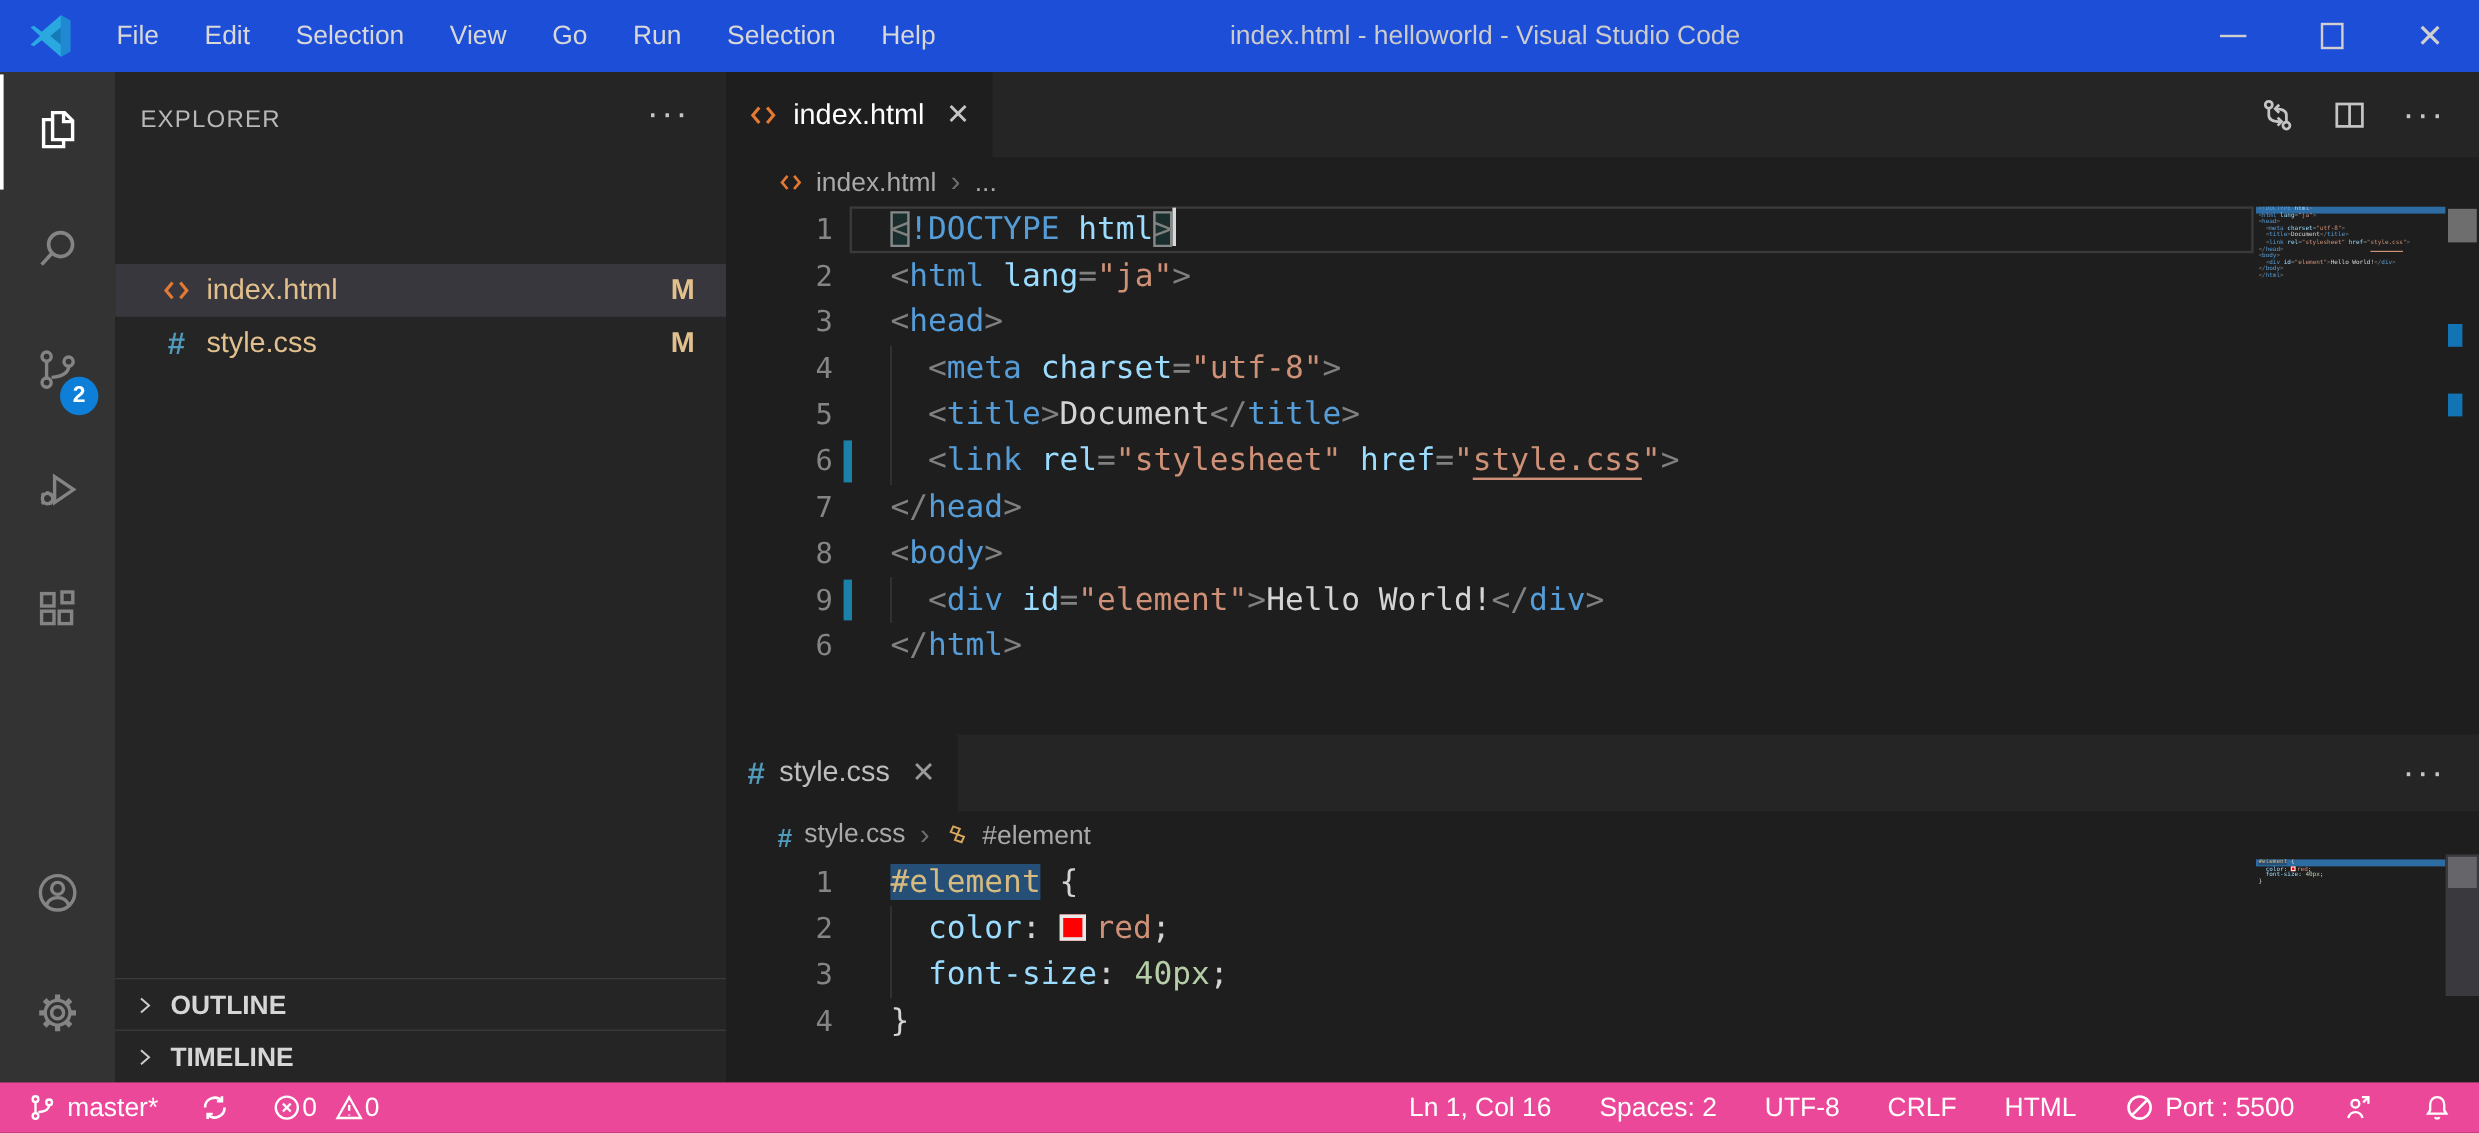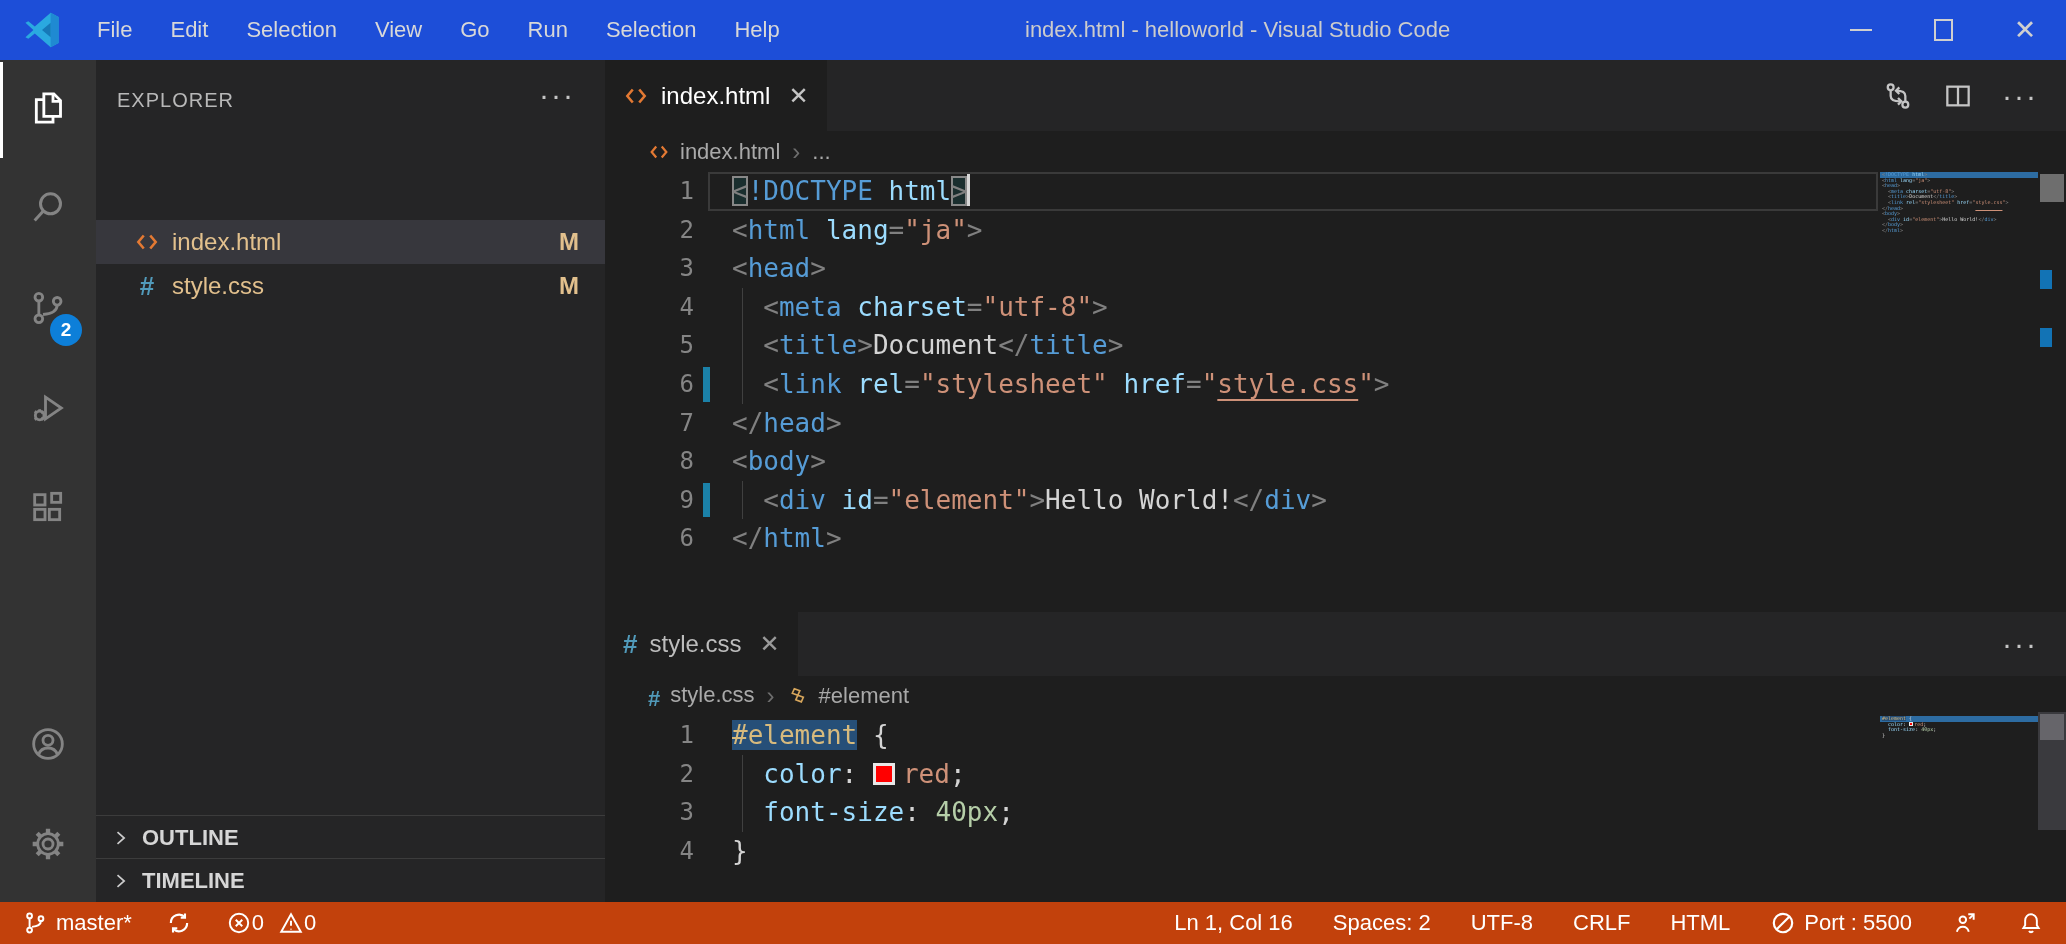--- a/index.html
+++ b/index.html
@@ -75,21 +75,21 @@
   .crumb .ficon{display:inline-flex;margin-right:10px;vertical-align:-4px;}
   .crumb .ficon svg{width:22px;height:22px;}
   .crumb{white-space:nowrap;}
 
   
   .code-area{position:relative;width:100%;}
   .line{position:relative;display:flex;height:38.6px;line-height:38.6px;}
   .ln{width:89px;flex:none;text-align:right;color:#858585;font-size:24px;font-family:"DejaVu Sans Mono",monospace;}
   .deco{width:14px;flex:none;position:relative;}
   .deco .modbar{position:absolute;left:9px;top:2px;bottom:2px;width:7px;background:#1b81a8;}
-  .codetxt{white-space:pre;font-family:"DejaVu Sans Mono",monospace;font-size:26px;margin-left:24px;}
+  .codetxt{white-space:pre;font-family:"DejaVu Sans Mono",monospace;font-size:26px;margin-left:34px;}
   .iguide{position:absolute;left:137px;top:0;bottom:0;border-left:1px solid #404040;}
   .tk-plain{color:#d4d4d4}.tk-pun{color:#808080}.tk-tag{color:#569cd6}.tk-attr{color:#9cdcfe}
   .tk-str{color:#ce9178}.tk-txt{color:#d4d4d4}.tk-doct{color:#569cd6}.tk-prop{color:#9cdcfe}
   .tk-num{color:#b5cea8}.tk-sel{color:#d7ba7d}
   .tk-u{text-decoration:underline;text-underline-offset:6px;}
   .tk-hl{background:#264f78;}
   .tk-box{box-shadow:inset 0 0 0 2px #888888;background:rgba(22,62,62,.5);}
   .caret{display:inline-block;width:3px;height:32px;background:#d7d7d7;vertical-align:-6px;}
   .swatch{display:inline-block;width:22px;height:22px;background:#ff0000;border:3px solid #e8e8e8;
     vertical-align:-2px;margin-right:8px;}
@@ -101,21 +101,21 @@
   .minimap .codetxt{font-size:5px;margin-left:2px;}
   .minimap .swatch{width:4px;height:4px;border-width:1px;margin-right:1px;vertical-align:0;}
   .minimap .tk-box{box-shadow:none;background:none;}
   .minimap .line.first{background:#2d6ca2;}
   .scroll-lane{position:absolute;right:0;width:28px;}
   .sthumb{position:absolute;left:2px;width:24px;background:#8a8a8a;opacity:.75;}
   .ovr-mark{position:absolute;left:2px;width:12px;height:19px;background:#1273b5;}
   .lane-band{position:absolute;right:0;width:28px;background:#3a3a3e;}
 
   
-  .statusbar{position:absolute;left:0;top:902px;width:2066px;height:42px;background:#c2410c;color:#ffffff;
+  .statusbar{position:absolute;left:0;top:902px;width:2066px;height:42px;background:#ec4899;color:#ffffff;
     display:flex;align-items:center;font-size:22px;}
   .sb-left{display:flex;align-items:center;margin-left:22px;}
   .sb-right{display:flex;align-items:center;margin-left:auto;margin-right:22px;}
   .sb-item{display:flex;align-items:center;white-space:nowrap;}
   .sb-left .sb-item{margin-right:34px;}
   .sb-right .sb-item{margin-left:40px;}
   .sb-item .icon{display:flex;margin-right:8px;}
   .sb-item .icon svg{width:26px;height:26px;}
   .sb-item.icon-only .icon{margin-right:0;}
   .pair{display:flex;align-items:center;margin-right:14px;}

